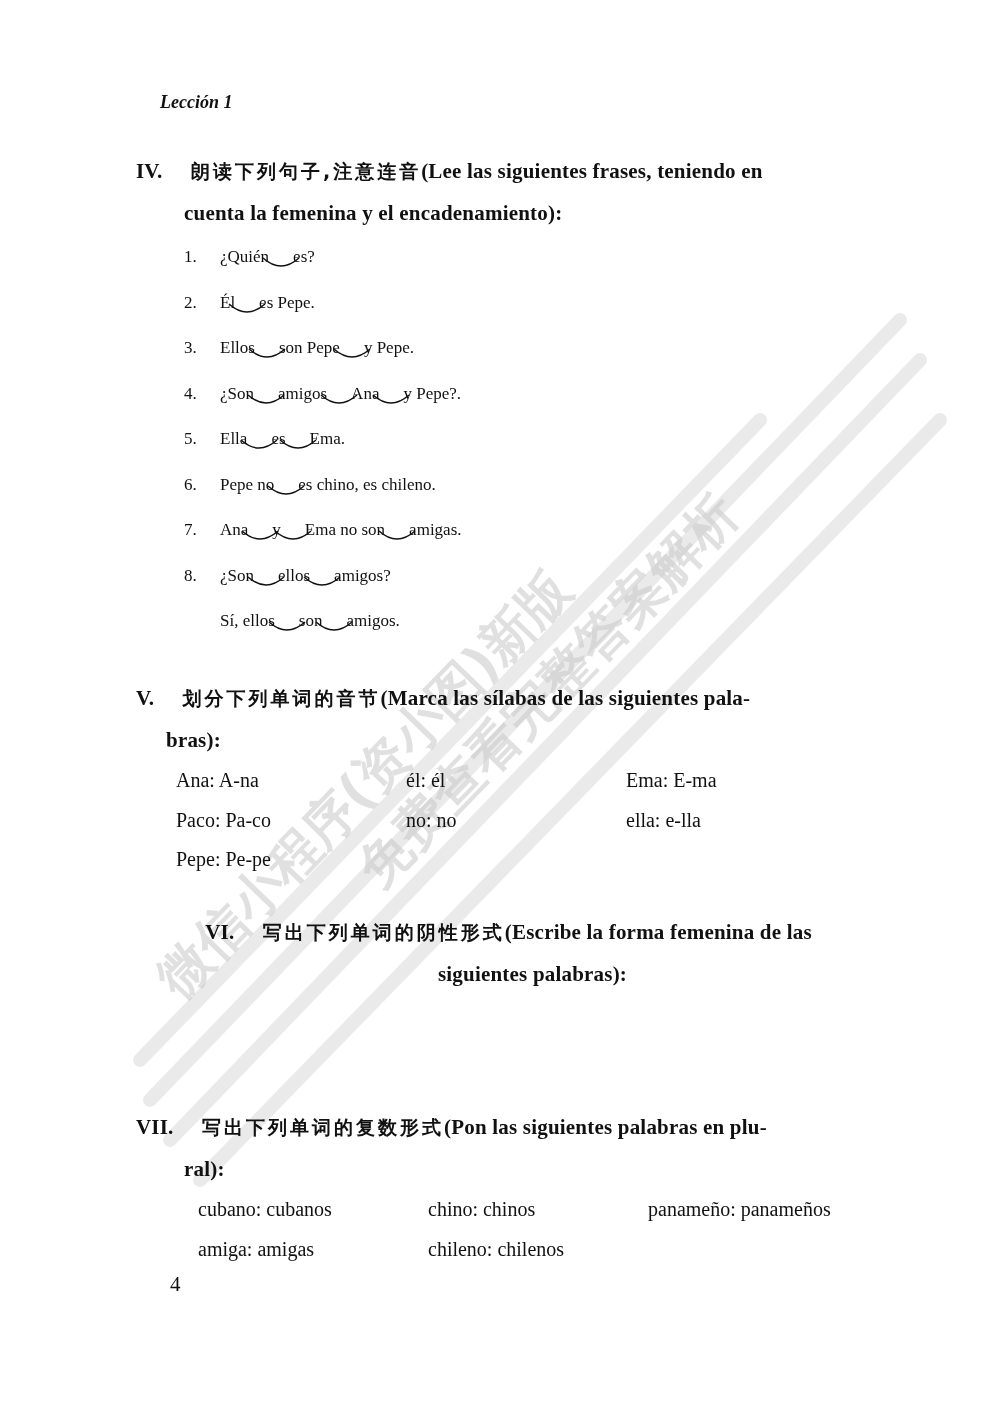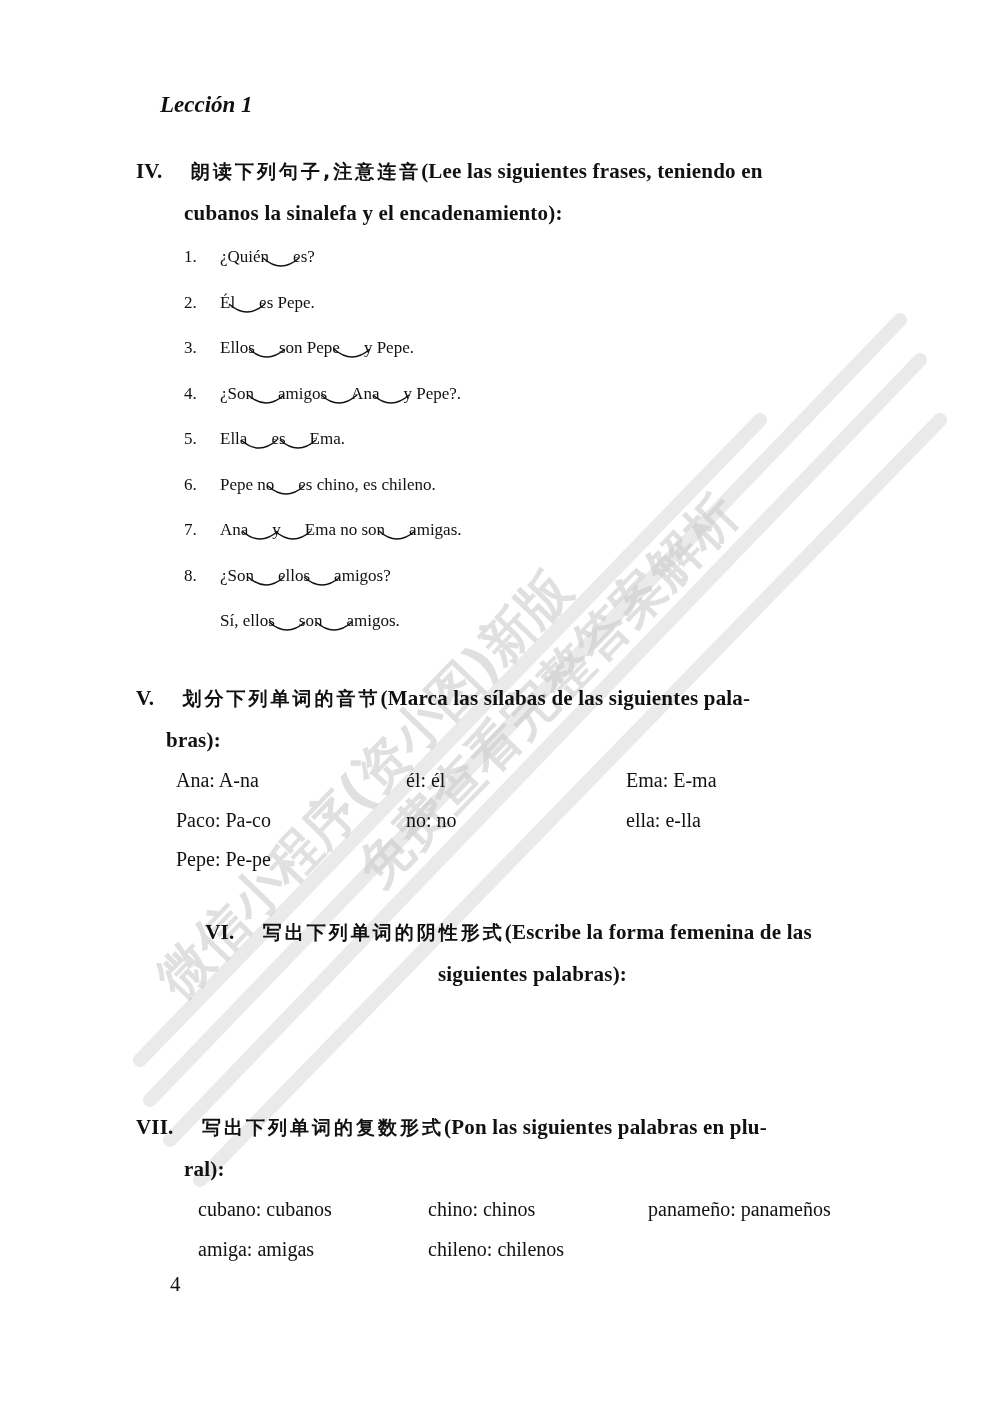--- a/index.html
+++ b/index.html
@@ -1,19 +1,19 @@
 <!DOCTYPE html>
 <html><head>
 <meta charset="utf-8">
 <style>
   html, body { margin: 0; padding: 0; background: #ffffff; }
   body { width: 992px; height: 1403px; position: relative; overflow: hidden;
          font-family: "Liberation Serif", "DejaVu Serif", serif; color: #111; }
   .watermark { position: absolute; left: 0; top: 0; width: 992px; height: 1403px; pointer-events: none; }
-  .running-head { position: absolute; left: 160px; top: 92px; font-style: italic; font-weight: bold; font-size: 23px; }
+  .running-head { position: absolute; left: 160px; top: 92px; font-style: italic; font-weight: bold; font-size: 18px; }
   .section { position: absolute; left: 136px; width: 745px; }
   .sec-title { font-weight: bold; font-size: 21px; line-height: 42px; letter-spacing: 0.2px; }
   .sec-title .num { display: inline-block; }
   .sec-title .cn { font-family: "DejaVu Sans", sans-serif; font-weight: bold; letter-spacing: 3px; font-size: 19px; padding-left: 23px; }
   .sec-title .cont { display: block; padding-left: 48px; }
   .items { margin-left: 48px; font-size: 17px; }
   .item { line-height: 45.5px; white-space: nowrap; }
   .item .n { display: inline-block; width: 36px; }
   .item.sub { padding-left: 36px; }
   .link { display: inline-block; position: relative; width: 24px; height: 10px; }
@@ -37,21 +37,21 @@
     <text transform="translate(380 890) rotate(-46)">免费查看完整答案解析</text>
   </g>
 </svg>
 
 <div class="running-head">Lección 1</div>
 
 <div class="section" style="top:150px;">
   <div class="sec-title">
     <span class="num">IV.</span>
     <span class="cn">朗读下列句子,注意连音</span><span>(Lee las siguientes frases, teniendo en</span>
-    <span class="cont">cubanos la sinalefa y el encadenamiento):</span>
+    <span class="cont">cuenta la femenina y el encadenamiento):</span>
   </div>
   <div class="items" id="iv-items">
       <div class="item"><span class="n">1.</span><span>¿Quién</span><span class="link"><svg width="40" height="14" viewBox="0 0 40 14">
             <path d="M2 2 Q20 18 38 2" fill="none" stroke="#111" stroke-width="1.4"></path>
           </svg></span><span>es?</span></div>
       <div class="item"><span class="n">2.</span><span>Él</span><span class="link"><svg width="40" height="14" viewBox="0 0 40 14">
             <path d="M2 2 Q20 18 38 2" fill="none" stroke="#111" stroke-width="1.4"></path>
           </svg></span><span>es Pepe.</span></div>
       <div class="item"><span class="n">3.</span><span>Ellos</span><span class="link"><svg width="40" height="14" viewBox="0 0 40 14">
             <path d="M2 2 Q20 18 38 2" fill="none" stroke="#111" stroke-width="1.4"></path>

